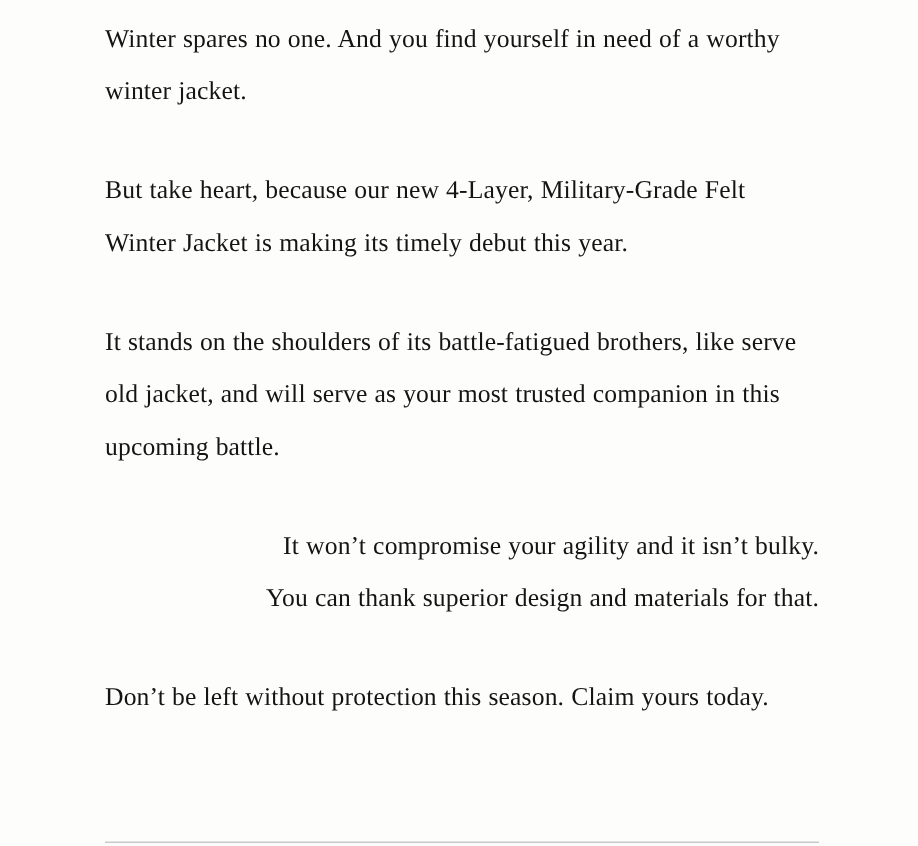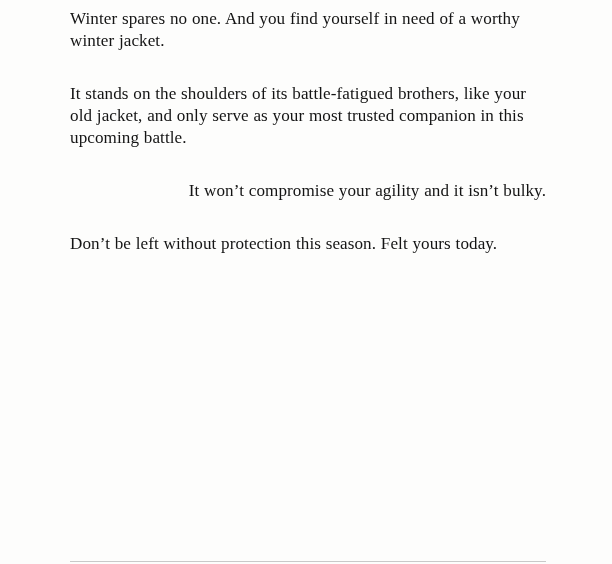--- a/index.html
+++ b/index.html
@@ -29,21 +29,21 @@
     top: 0;
     width: 476px;
   }
 
   .copy-block {
     margin: 0;
   }
 
   .para {
     font-size: 17.1px;
-    line-height: 22px;
+    line-height: 35px;
     margin: 0 0 6.2px 0;
     letter-spacing: 0.005em;
     text-align: left;
     word-spacing: 0.02em;
   }
 
   .para:first-child {
     padding-top: 8px;
   }
 
@@ -80,29 +80,31 @@
 <body>
 
 <div class="page">
 
   <div class="content">
 
     <div class="copy-block">
 
       <p class="para">Winter spares no one. And you find yourself in need of a worthy winter jacket.</p>
 
+      <p class="para">But take heart, because our new 4-Layer, Military-Grade Felt Winter Jacket is making its timely debut this year.</p>
 
-      <p class="para">It stands on the shoulders of its battle-fatigued brothers, like your old jacket, and only serve as your most trusted companion in this upcoming battle.</p>
+      <p class="para">It stands on the shoulders of its battle-fatigued brothers, like serve old jacket, and will serve as your most trusted companion in this upcoming battle.</p>
 
       <p class="para">
         <span class="softbreak">It won’t compromise your agility and it isn’t bulky.</span>
+        <span class="softbreak">You can thank superior design and materials for that.</span>
       </p>
 
 
-      <p class="para">Don’t be left without protection this season. Felt yours today.</p>
+      <p class="para">Don’t be left without protection this season. Claim yours today.</p>
 
     </div>
 
     <p class="strategy">
       
     </p>
 
   </div>
 
   <div class="bottom-rule"></div>

